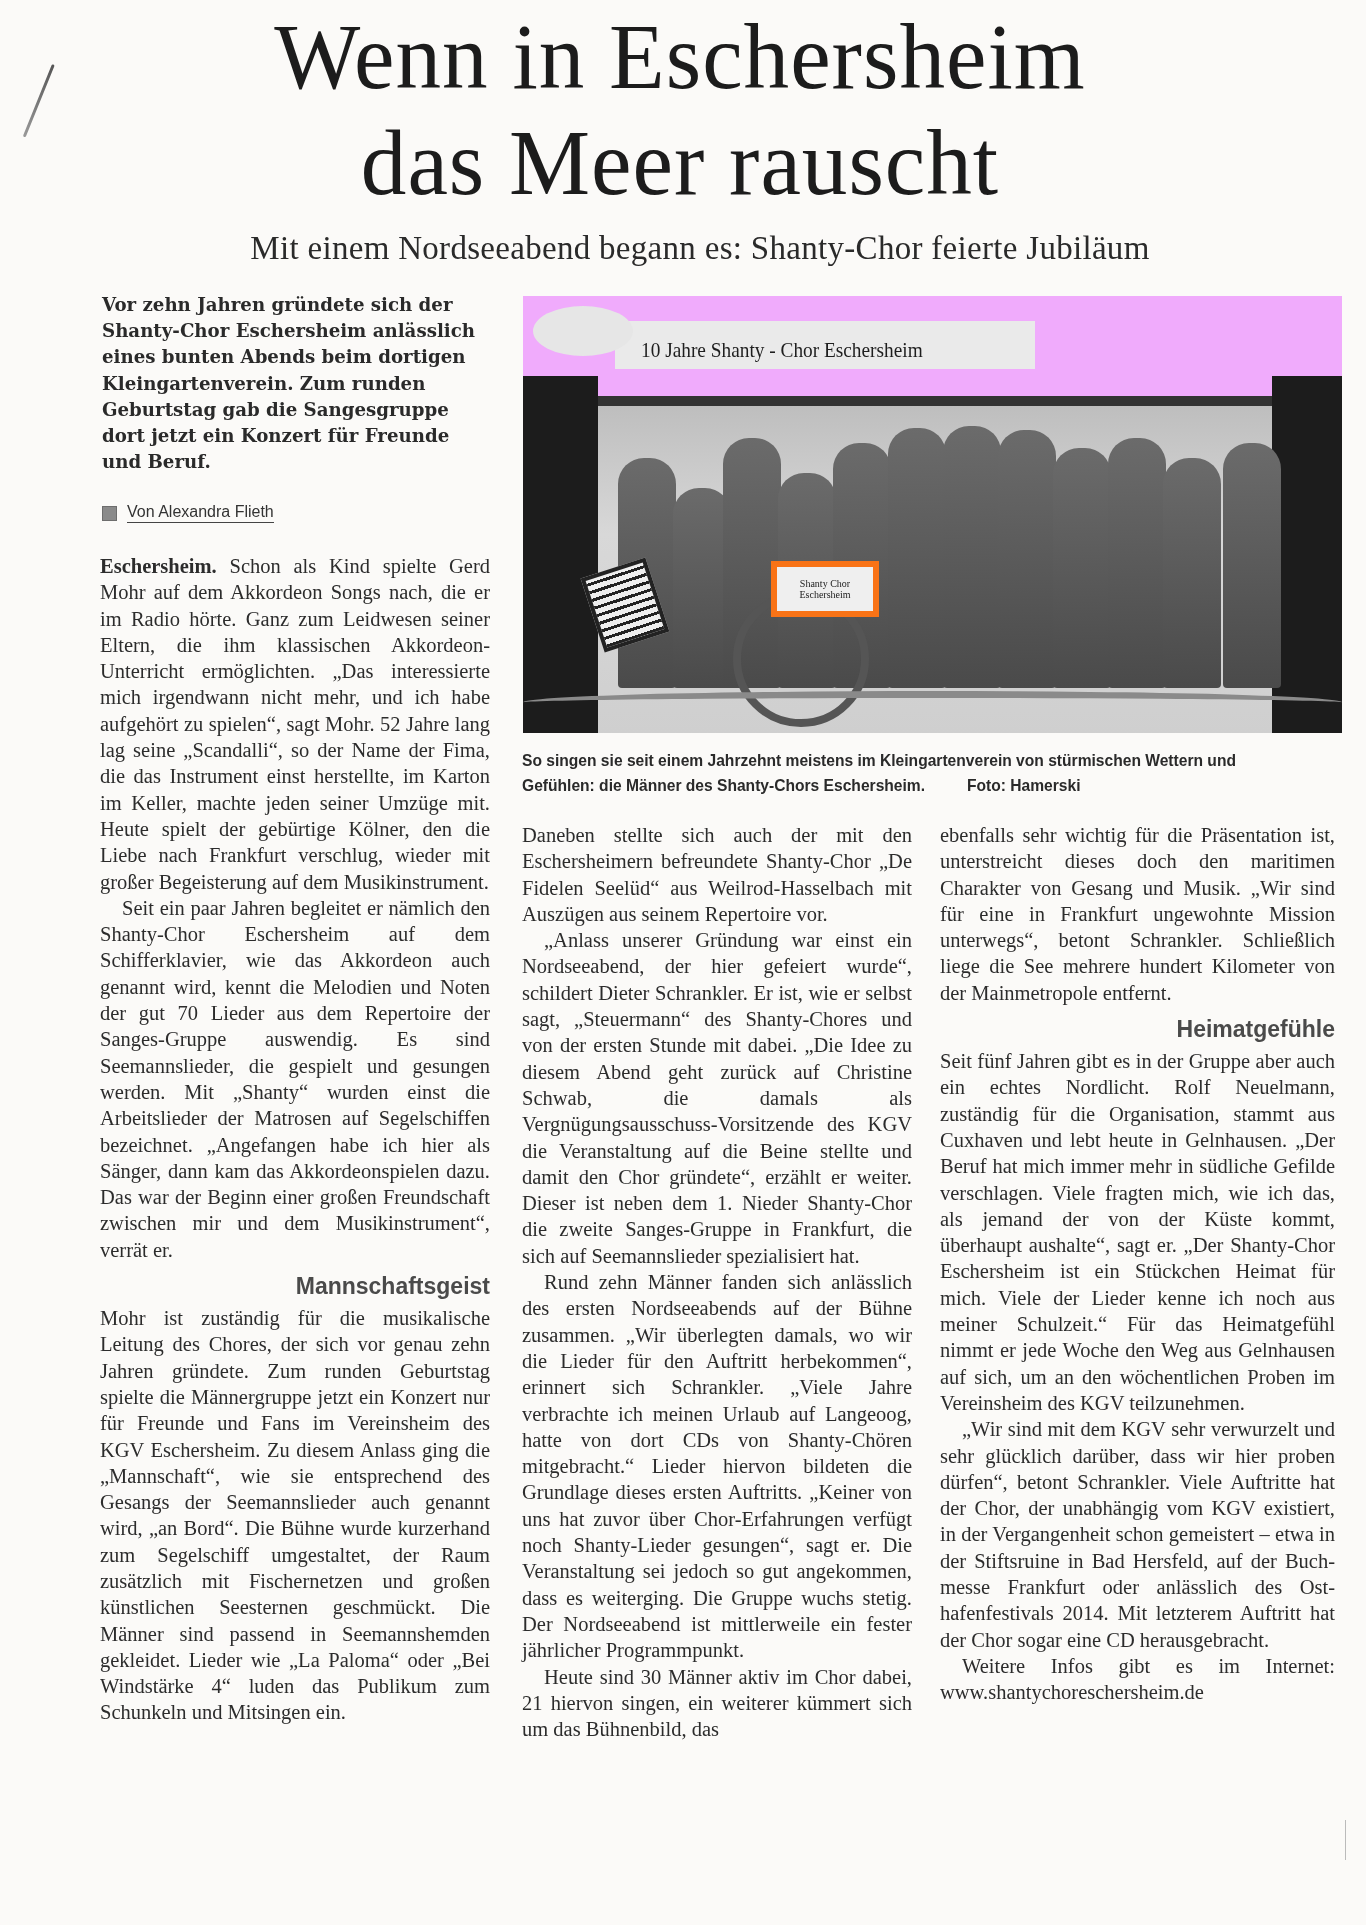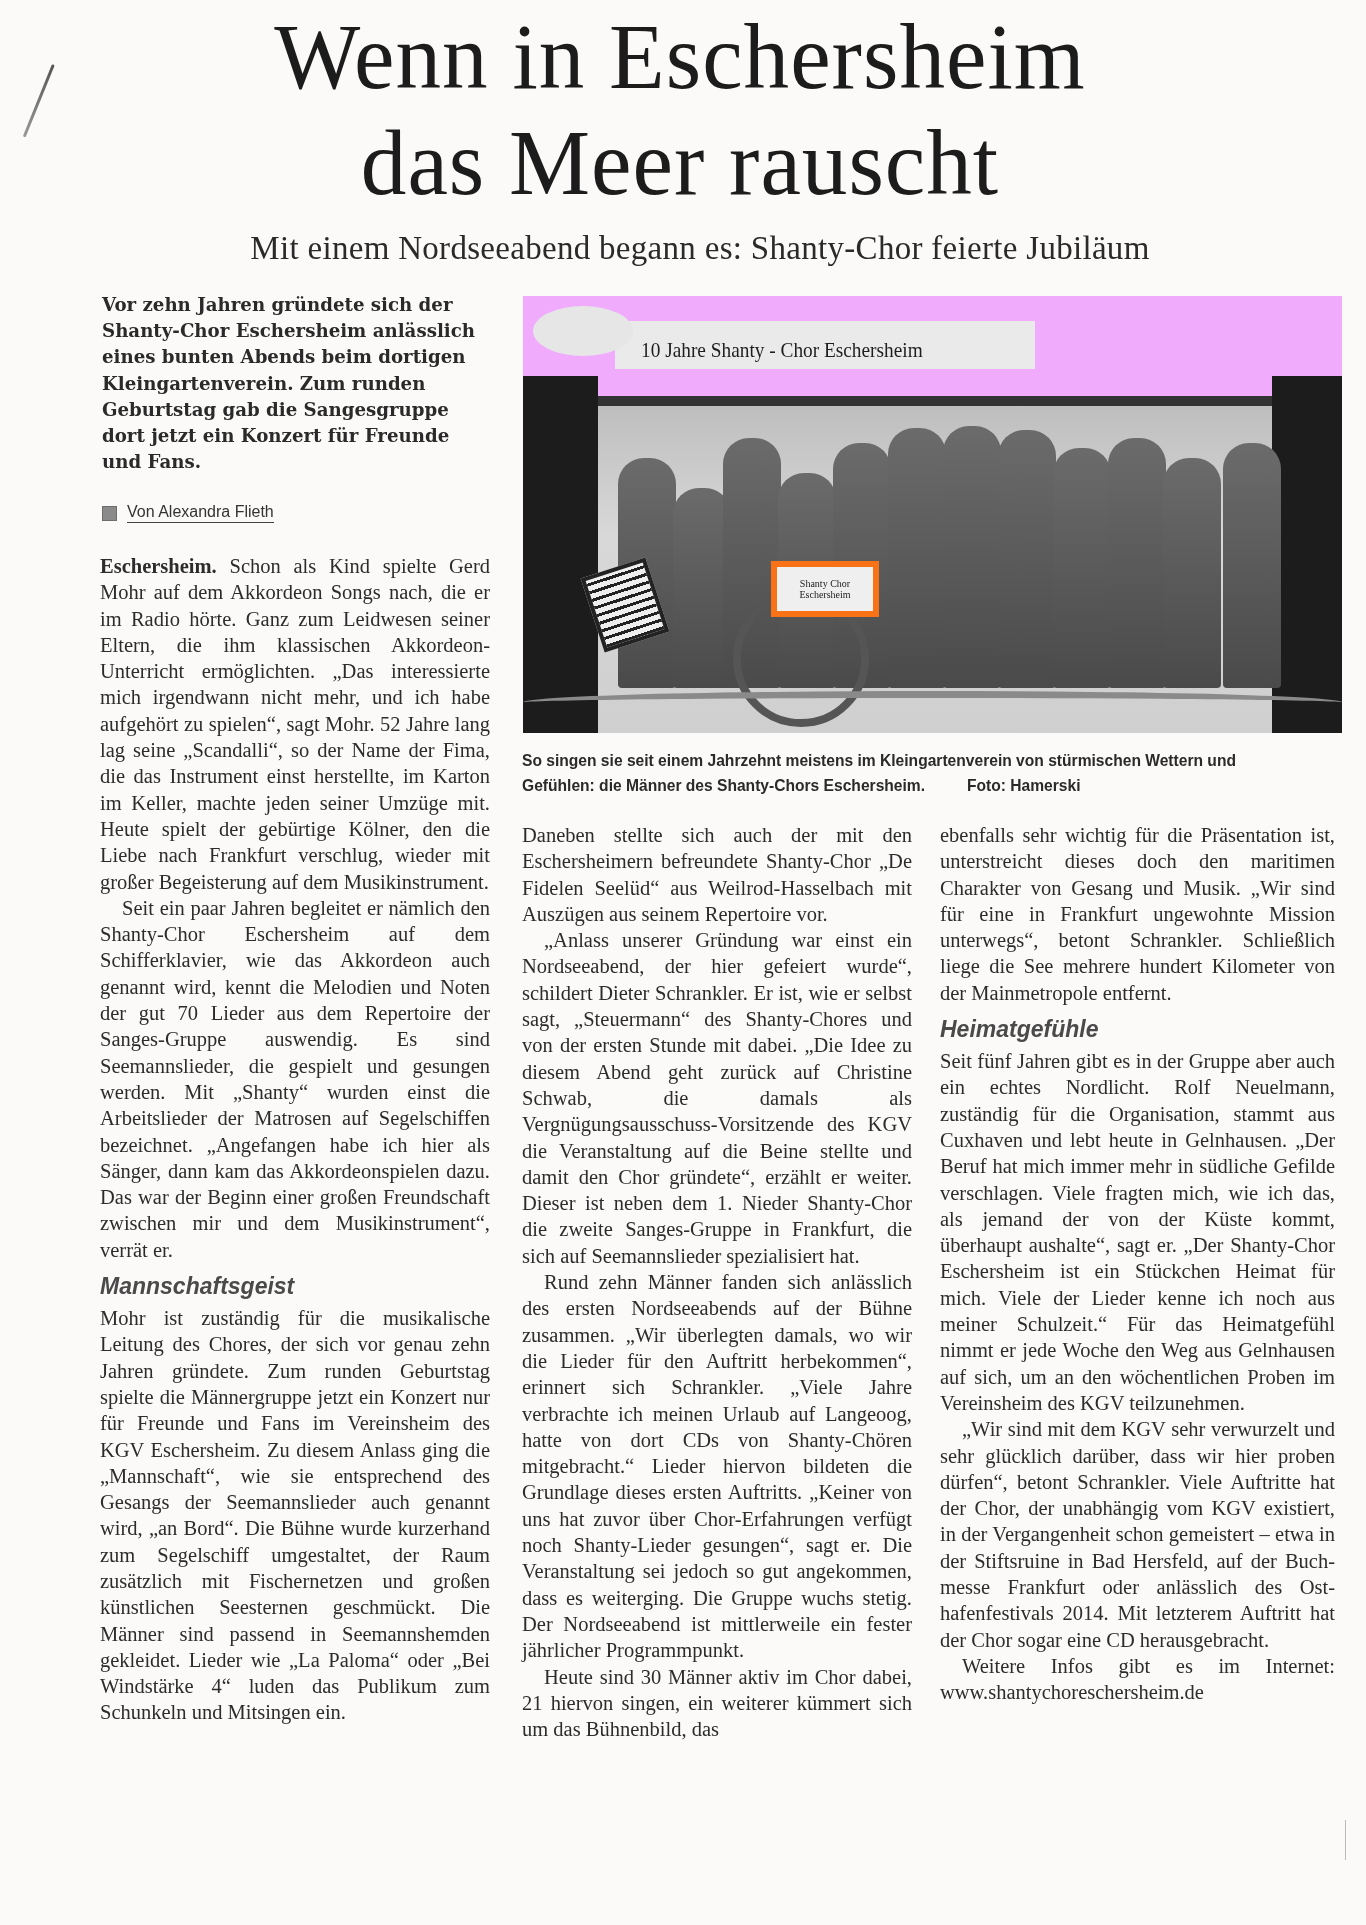--- a/index.html
+++ b/index.html
@@ -46,22 +46,21 @@
   .byline {
     left:102px; top:502px; height:22px;
     display:flex; align-items:center; gap:10px;
     font-family:"Liberation Sans", sans-serif; font-size:16px; color:#333;
   }
   .byline-square { width:13px; height:13px; background:#8a8a8a; border:1px solid #6d6d6d; }
   .byline-name { border-bottom:1.5px solid #444; padding-bottom:1px; }
   .subhead {
     font-family:"Liberation Sans", sans-serif; font-weight:bold;
     font-size:23px; line-height:30px; color:#4a4a4a; margin:8px 0 4px 0 !important;
-    text-align:left;
-    font-style:italic;
+    text-align:right;
   }
   .col-left { left:100px; top:553px; width:390px; }
   .col-mid { left:522px; top:822px; width:390px; }
   .col-right { left:940px; top:822px; width:395px; }
 
   
   .photo {
     left:523px; top:296px; width:819px; height:437px;
     background:#f0abfc; overflow:hidden;
   }
@@ -120,21 +119,21 @@
 </style>
 </head>
 <body>
 
 <div class="abs pen-mark"></div>
 
 <h1 class="abs headline h1" style="margin:0;font-weight:normal;">Wenn in Eschersheim</h1>
 <h1 class="abs headline h2" style="margin:0;font-weight:normal;">das Meer rauscht</h1>
 <div class="abs subtitle">Mit einem Nordseeabend begann es: Shanty-Chor feierte Jubiläum</div>
 
-<div class="abs lead">Vor zehn Jahren gründete sich der Shanty-Chor Eschersheim anlässlich eines bunten Abends beim dortigen Kleingartenverein. Zum runden Geburtstag gab die Sangesgruppe dort jetzt ein Konzert für Freunde und Fans.</div>
+<div class="abs lead">Vor zehn Jahren gründete sich der Shanty-Chor Eschersheim anlässlich eines bunten Abends beim dortigen Kleingartenverein. Zum runden Geburtstag gab die Sangesgruppe dort jetzt ein Konzert für Freunde und Beruf.</div>
 
 <div class="abs byline">
   <span class="byline-square"></span>
   <span class="byline-name">Von Alexandra Flieth</span>
 </div>
 
 <div class="abs photo">
   <div class="stage-bg"></div>
   <div class="beam"></div>
   <div class="curtain-l"></div>

